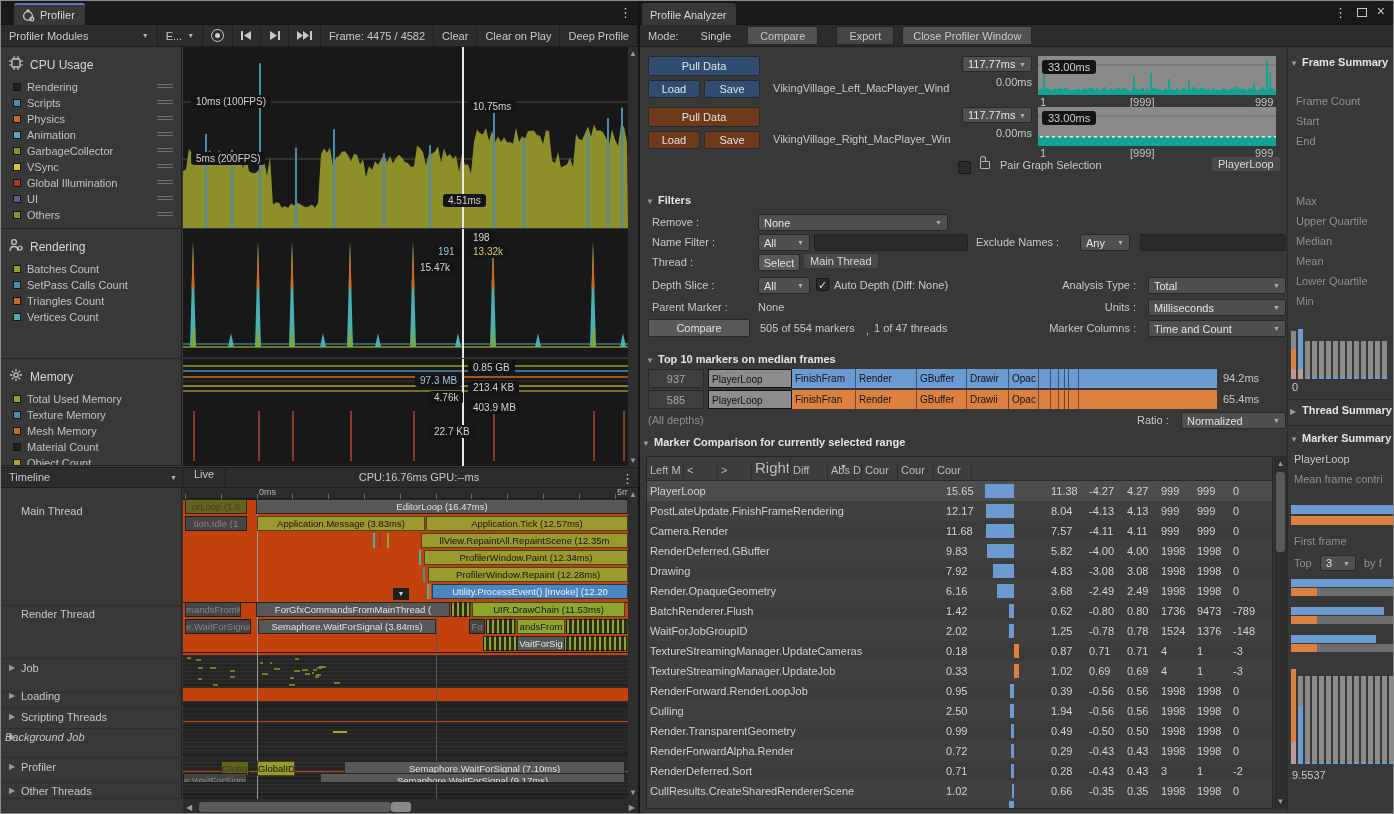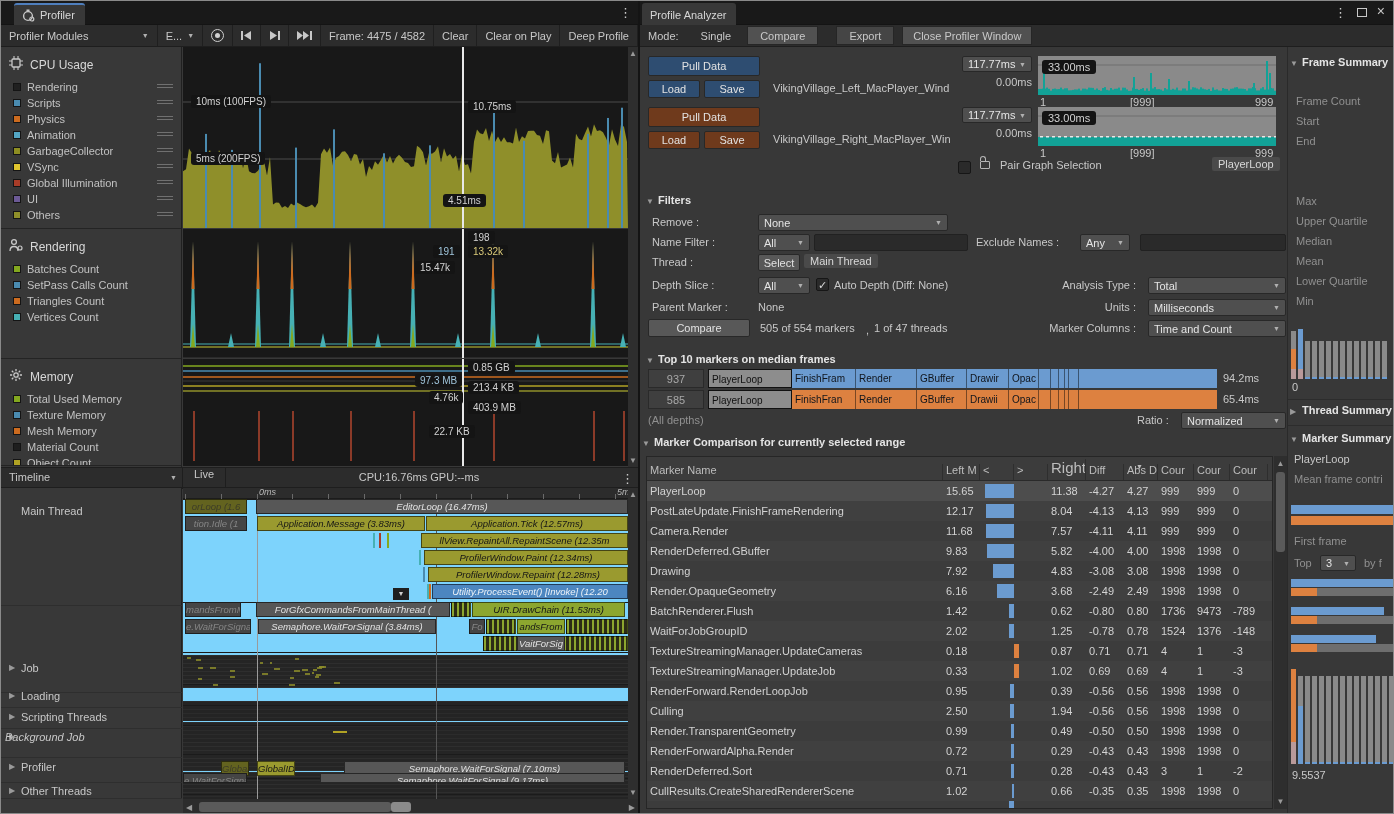--- a/index.html
+++ b/index.html
@@ -328,20 +328,23 @@
         <span class="txt">Live</span>
       </div>
       <div class="abs txt" style="left:226px;top:3px;width:384px;text-align:center;">CPU:16.76ms  GPU:--ms</div>
       <span class="abs kebab" style="left:620px;top:3px;">⋮</span>
     </div>
 
     <div class="abs" id="timeline-labels" style="left:0;top:487px;width:181px;height:311px;background:#383838;border-right:1px solid #202020;">
         <div style="position: absolute; left: 0px; top: 15px; width: 181px; height: 103px; border-bottom: 1px solid rgb(46, 46, 46);">
           <div class="txt" style="position: absolute; left: 20px; top: 2px;">Main Thread</div>
         </div>
+        <div style="position: absolute; left: 0px; top: 118px; width: 181px; height: 53px; border-bottom: 1px solid rgb(46, 46, 46);">
+          <div class="txt" style="position: absolute; left: 20px; top: 2px;">Render Thread</div>
+        </div>
         <div style="position: absolute; left: 0px; top: 172px; width: 181px; height: 33px; border-bottom: 1px solid rgb(46, 46, 46);">
           <div class="tri" style="position: absolute; left: 8px; top: 3px;">▶</div>
           <div class="txt" style="position: absolute; left: 20px; top: 2px;">Job</div>
         </div>
         <div style="position: absolute; left: 0px; top: 200px; width: 181px; height: 20px; border-bottom: 1px solid rgb(46, 46, 46);">
           <div class="tri" style="position: absolute; left: 8px; top: 3px;">▶</div>
           <div class="txt" style="position: absolute; left: 20px; top: 2px;">Loading</div>
         </div>
         <div style="position: absolute; left: 0px; top: 221px; width: 181px; height: 20px; border-bottom: 1px solid rgb(46, 46, 46);">
           <div class="tri" style="position: absolute; left: 8px; top: 3px;">▶</div>
@@ -353,21 +356,21 @@
         </div>
         <div style="position: absolute; left: 0px; top: 271px; width: 181px; height: 24px; border-bottom: 1px solid rgb(46, 46, 46);">
           <div class="tri" style="position: absolute; left: 8px; top: 3px;">▶</div>
           <div class="txt" style="position: absolute; left: 20px; top: 2px;">Profiler</div>
         </div>
         <div style="position: absolute; left: 0px; top: 295px; width: 181px; height: 16px; border-bottom: 1px solid rgb(46, 46, 46);">
           <div class="tri" style="position: absolute; left: 8px; top: 3px;">▶</div>
           <div class="txt" style="position: absolute; left: 20px; top: 2px;">Other Threads</div>
         </div>
       </div>
-    <div class="abs clip" id="timeline-area" style="left:182px;top:487px;width:445px;height:311px;background:#7dd3fc;font-style:italic;">
+    <div class="abs clip" id="timeline-area" style="left:182px;top:487px;width:445px;height:311px;background:#c2410c;">
         <div style="position: absolute; left: 0px; top: 0px; width: 445px; height: 11px; background: rgb(44, 44, 44); border-bottom: 1px solid rgb(28, 28, 28);">
           <div style="position: absolute; left: 2px; top: 6px; width: 1px; height: 5px; background: rgb(106, 106, 106);"></div>
           <div style="position: absolute; left: 38px; top: 6px; width: 1px; height: 5px; background: rgb(106, 106, 106);"></div>
           <div style="position: absolute; left: 74px; top: 6px; width: 1px; height: 5px; background: rgb(106, 106, 106);"></div>
           <div style="position: absolute; left: 109px; top: 6px; width: 1px; height: 5px; background: rgb(106, 106, 106);"></div>
           <div style="position: absolute; left: 145px; top: 6px; width: 1px; height: 5px; background: rgb(106, 106, 106);"></div>
           <div style="position: absolute; left: 181px; top: 6px; width: 1px; height: 5px; background: rgb(106, 106, 106);"></div>
           <div style="position: absolute; left: 217px; top: 6px; width: 1px; height: 5px; background: rgb(106, 106, 106);"></div>
           <div style="position: absolute; left: 253px; top: 6px; width: 1px; height: 5px; background: rgb(106, 106, 106);"></div>
           <div style="position: absolute; left: 288px; top: 6px; width: 1px; height: 5px; background: rgb(106, 106, 106);"></div>
@@ -792,21 +795,20 @@
         <div class="txt dim" style="position: absolute; left: 8px; top: 367px;">(All depths)</div>
         <div class="txt" style="position: absolute; left: 497px; top: 367px;">Ratio :</div>
         <div class="dd" style="position: absolute; left: 541px; top: 365px; width: 105px; height: 17px;">
           <div style="overflow: hidden; white-space: nowrap;">Normalized</div>
           <div class="ddarrow">▼</div>
         </div>
         <div class="tri" style="position: absolute; left: 2px; top: 392px;">▼</div>
         <div class="sec-title" style="position: absolute; left: 14px; top: 389px;">Marker Comparison for currently selected range</div>
         <div style="position: absolute; left: 6px; top: 409px; width: 627px; height: 353px; border: 1px solid rgb(38, 38, 38); background: rgb(62, 62, 62); overflow: hidden;">
           <div style="display: flex; height: 24px; background: rgb(60, 60, 60); border-bottom: 1px solid rgb(42, 42, 42); align-items: flex-end;">
-            <div class="thead-cell" style="width: 296px; color: rgb(189, 189, 189); font-size: 11px; padding-bottom: 4px; border-right: 1px solid rgb(46, 46, 46); position: relative;">Marker Name</div>
             <div class="thead-cell" style="width: 37px; color: rgb(189, 189, 189); font-size: 11px; padding-bottom: 4px; border-right: 1px solid rgb(46, 46, 46); position: relative;">Left M</div>
             <div class="thead-cell" style="width: 34px; color: rgb(189, 189, 189); font-size: 11px; padding-bottom: 4px; border-right: 1px solid rgb(46, 46, 46); position: relative;">&lt;</div>
             <div class="thead-cell" style="width: 34px; color: rgb(189, 189, 189); font-size: 11px; padding-bottom: 4px; border-right: 1px solid rgb(46, 46, 46); position: relative;">&gt;</div>
             <div class="thead-cell" style="width: 38px; color: rgb(189, 189, 189); font-size: 15px; padding-bottom: 4px; border-right: 1px solid rgb(46, 46, 46); position: relative;">Right</div>
             <div class="thead-cell" style="width: 38px; color: rgb(189, 189, 189); font-size: 11px; padding-bottom: 4px; border-right: 1px solid rgb(46, 46, 46); position: relative;">Diff</div>
             <div class="thead-cell" style="width: 34px; color: rgb(189, 189, 189); font-size: 11px; padding-bottom: 4px; border-right: 1px solid rgb(46, 46, 46); position: relative;">Abs D<div style="position: absolute; left: 12px; top: -1px; font-size: 7px; color: rgb(189, 189, 189);">▼</div></div>
             <div class="thead-cell" style="width: 36px; color: rgb(189, 189, 189); font-size: 11px; padding-bottom: 4px; border-right: 1px solid rgb(46, 46, 46); position: relative;">Cour</div>
             <div class="thead-cell" style="width: 36px; color: rgb(189, 189, 189); font-size: 11px; padding-bottom: 4px; border-right: 1px solid rgb(46, 46, 46); position: relative;">Cour</div>
             <div class="thead-cell" style="width: 38px; color: rgb(189, 189, 189); font-size: 11px; padding-bottom: 4px; border-right: 1px solid rgb(46, 46, 46); position: relative;">Cour</div>
           </div>

